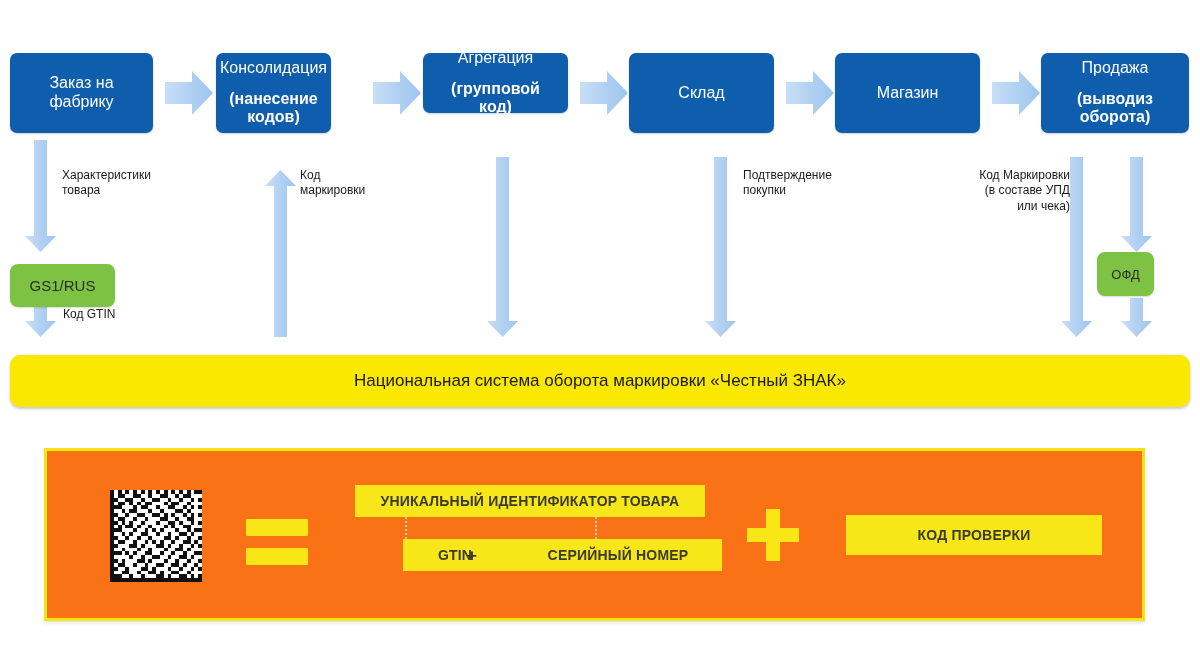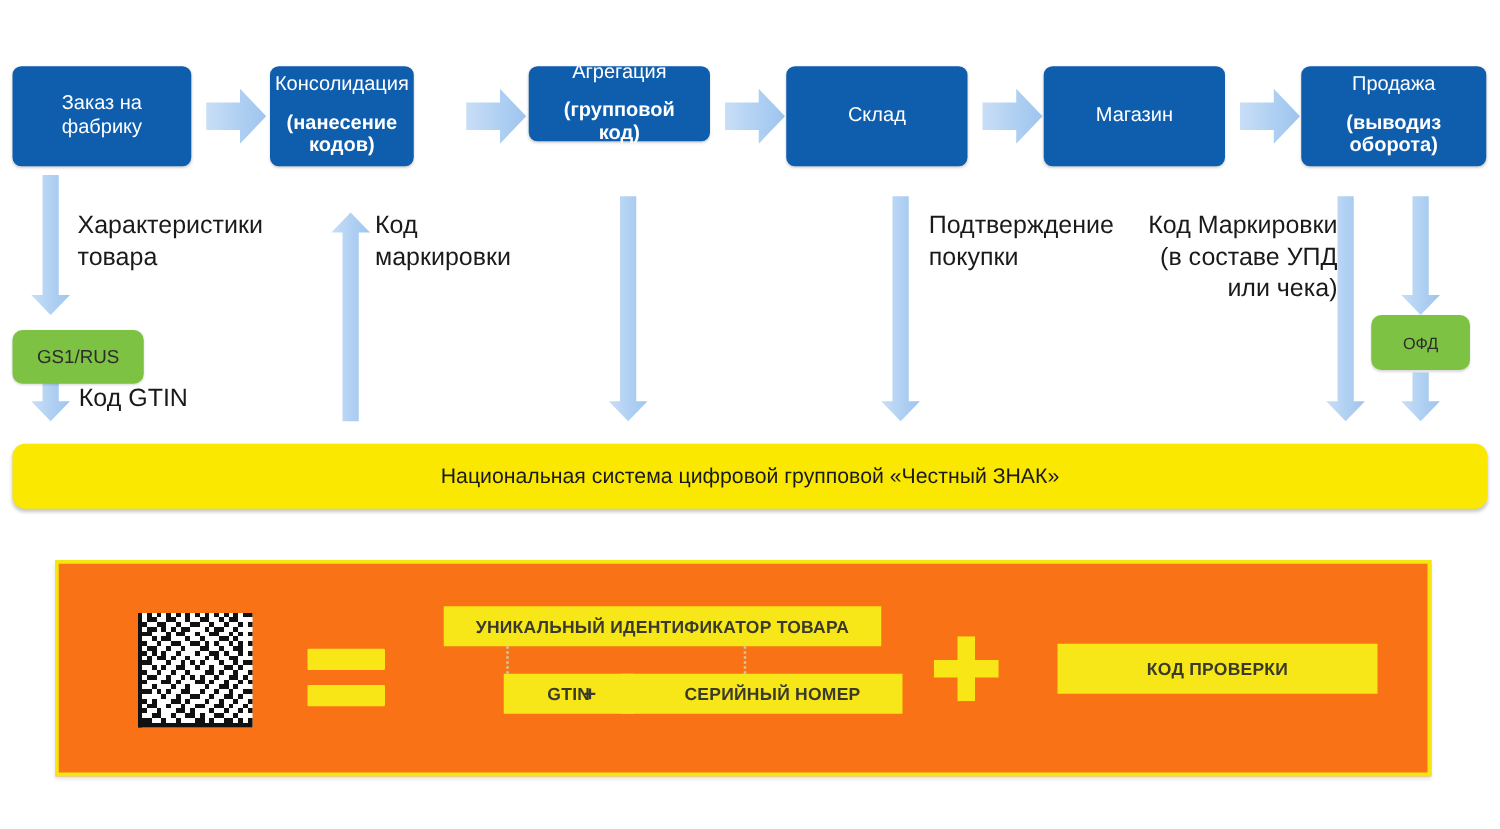--- a/index.html
+++ b/index.html
@@ -39,21 +39,21 @@
     display:flex;align-items:center;justify-content:center;
     color:#2d2d2d;
     font-size:15px;
     box-shadow:0 1px 2px rgba(0,0,0,.15);
   }
   .gbox.ofd{font-size:13px;}
 
   
   .lbl{
     position:absolute;
-    font-size:20px;
+    font-size:12px;
     color:#1a1a1a;
     line-height:1.28;
     white-space:pre-line;
   }
   .lbl.rt{text-align:right;}
 
   
   #arrows{position:absolute;left:0;top:0;width:1200px;height:663px;}
 
   
@@ -165,37 +165,37 @@
   <div class="pbox" style="left:1041px;top:53px;width:148px;height:80px;">
     <span class="l1">Продажа</span>
     <span class="l2">(выводиз</span>
     <span class="l3">оборота)</span>
   </div>
 
   <div class="gbox" style="left:10px;top:252px;width:105px;height:43px;margin-top:12px;">
     <span>GS1/RUS</span>
   </div>
 
-  <div class="gbox ofd" style="left:1097px;top:252px;width:79px;height:44px;">
+  <div class="gbox ofd" style="left:1097px;top:252px;width:57px;height:44px;">
     <span>ОФД</span>
   </div>
 
   <div class="lbl" style="left:62px;top:168px;width:180px;">Характеристики
 товара</div>
   <div class="lbl" style="left:63px;top:307px;width:160px;">Код GTIN</div>
   <div class="lbl" style="left:300px;top:168px;width:160px;">Код
 маркировки</div>
   <div class="lbl" style="left:743px;top:168px;width:170px;">Подтверждение
 покупки</div>
   <div class="lbl rt" style="left:905px;top:168px;width:165px;">Код Маркировки
 (в составе УПД
 или чека)</div>
 
   <div class="banner" style="left:10px;top:355px;width:1180px;height:52px;">
-    <span>Национальная система цифровой групповой «Честный ЗНАК»</span>
+    <span>Национальная система оборота маркировки «Честный ЗНАК»</span>
   </div>
 
   <div class="panel" style="left:44px;top:448px;width:1095px;height:167px;">
 
     <svg class="dmx" style="left:63px;top:39px;width:92px;height:92px;" viewBox="0 0 24 24" shape-rendering="crispEdges">
       <rect width="24" height="24" fill="#ffffff"></rect>
       <g fill="#111111">
         <rect x="0" y="0" width="1" height="24"></rect>
         <rect x="0" y="23" width="24" height="1"></rect>
         <rect x="0" y="0" width="1" height="1"></rect>

